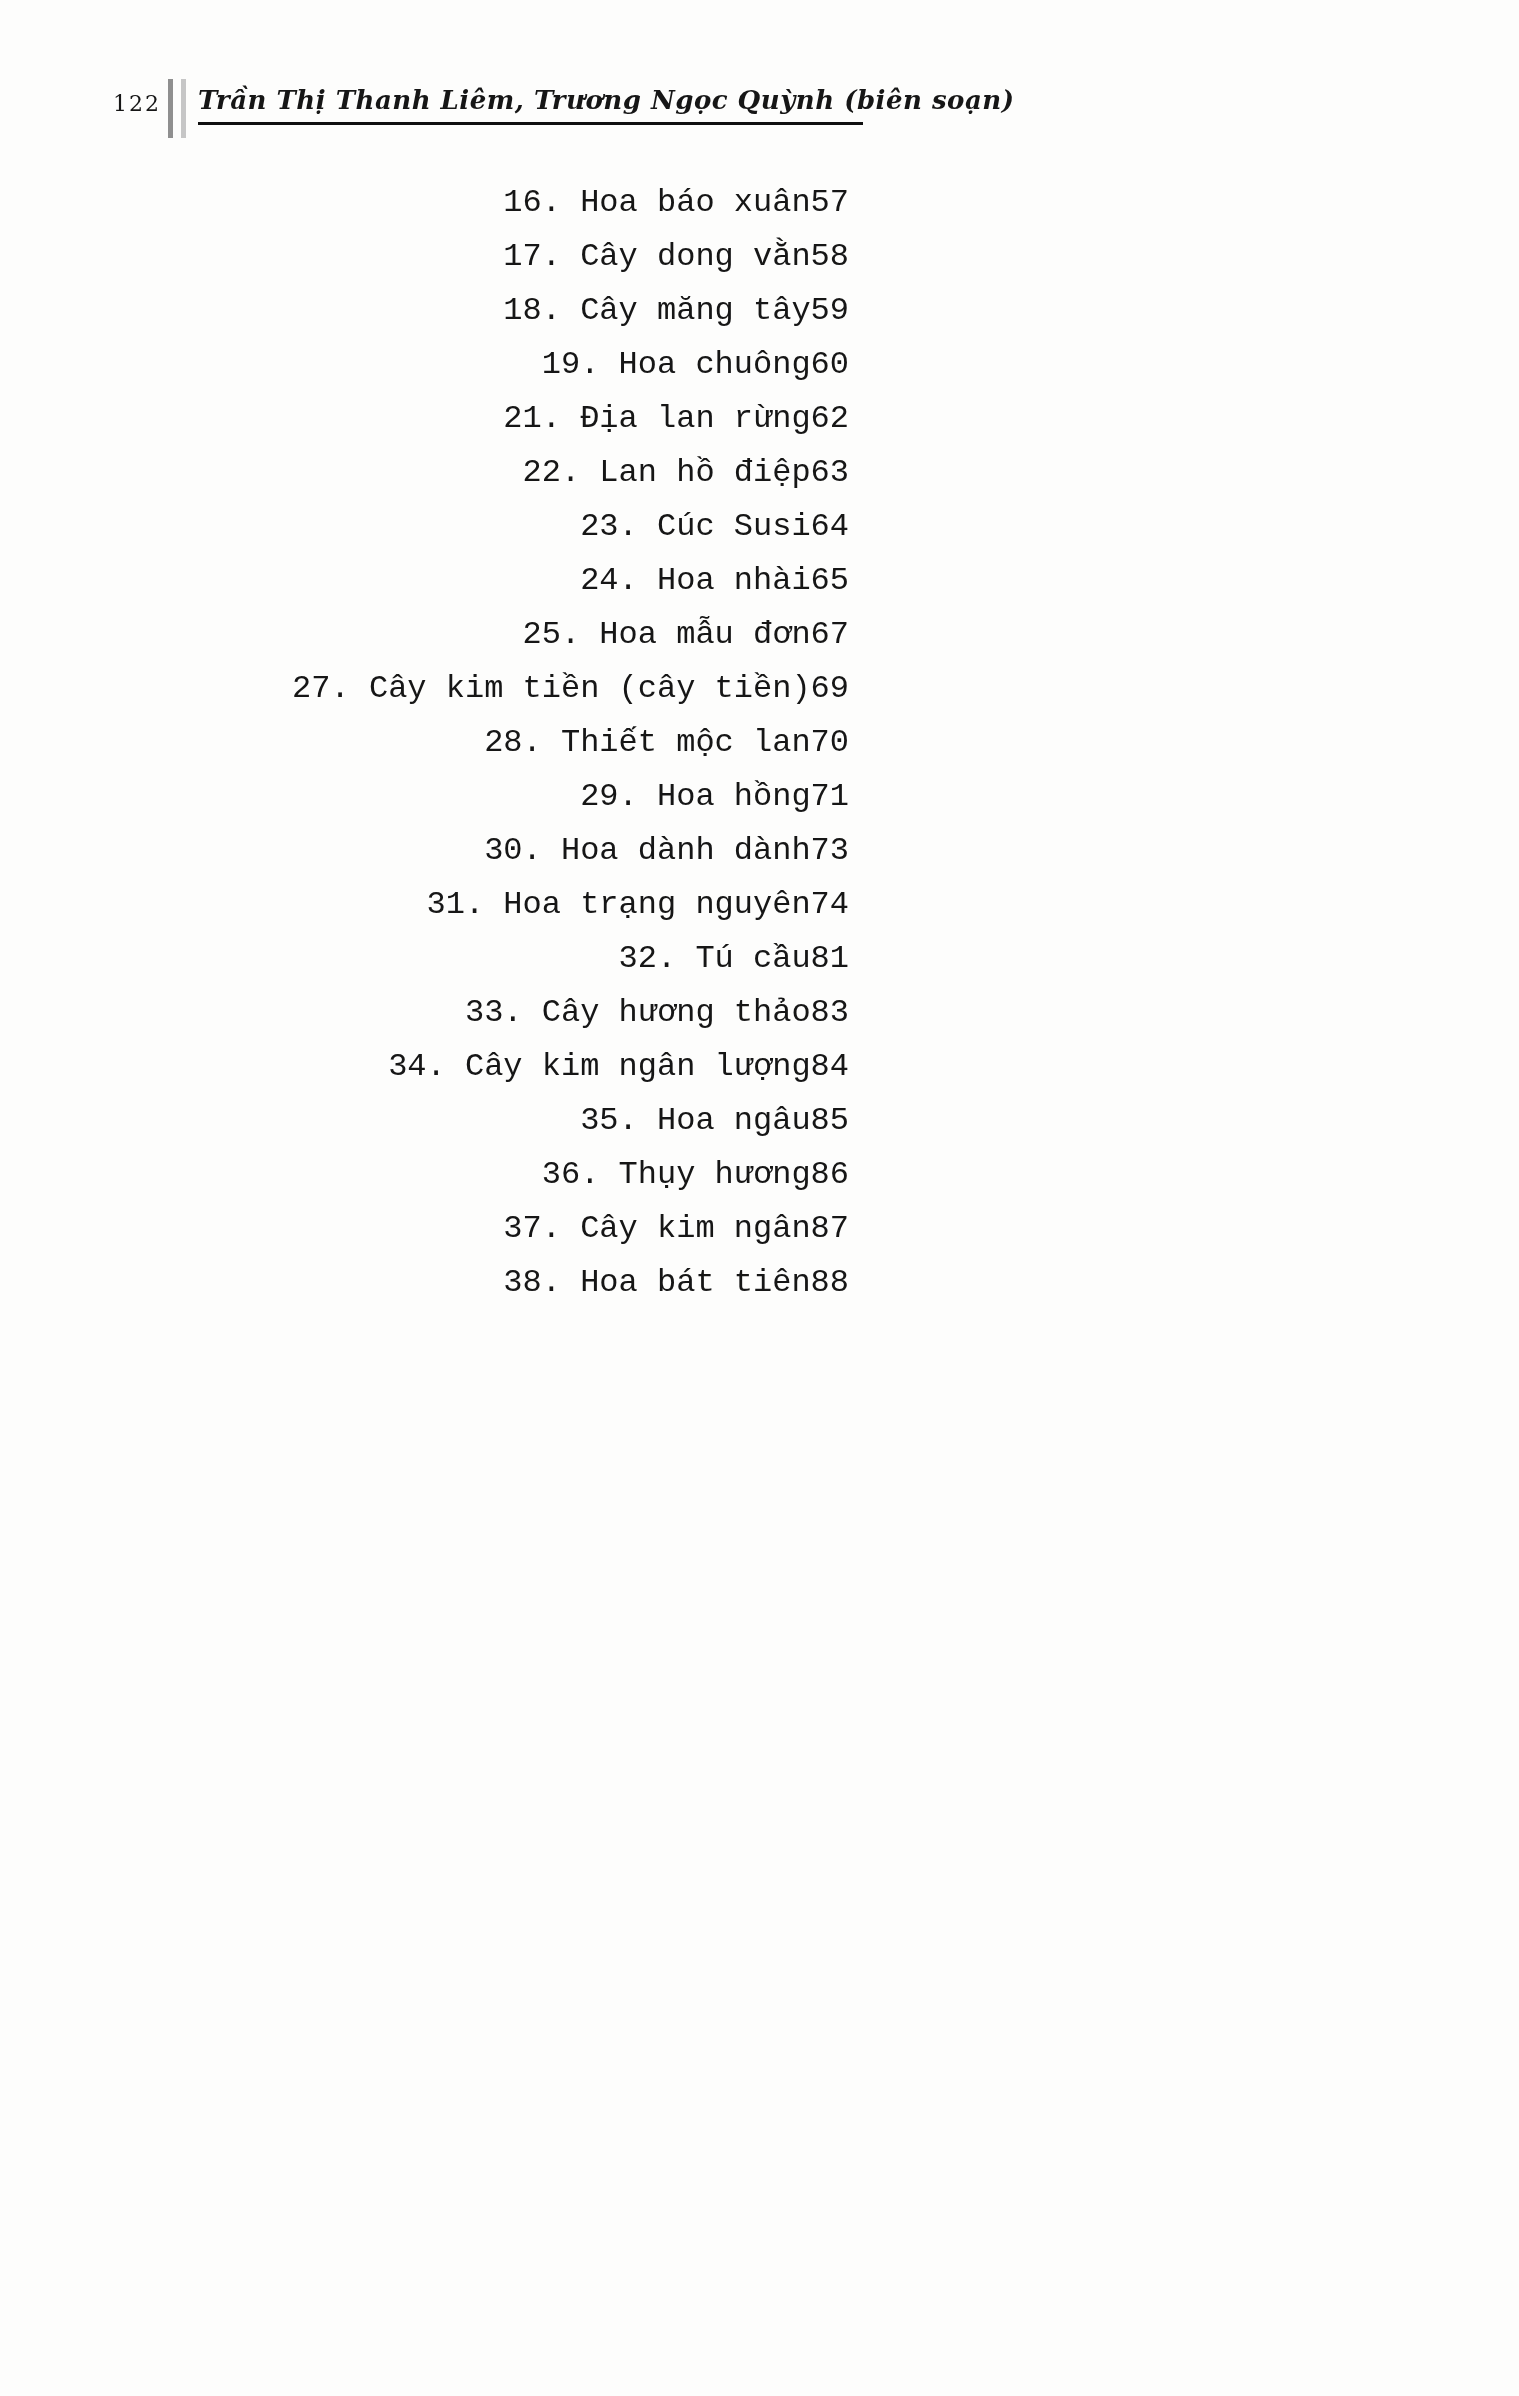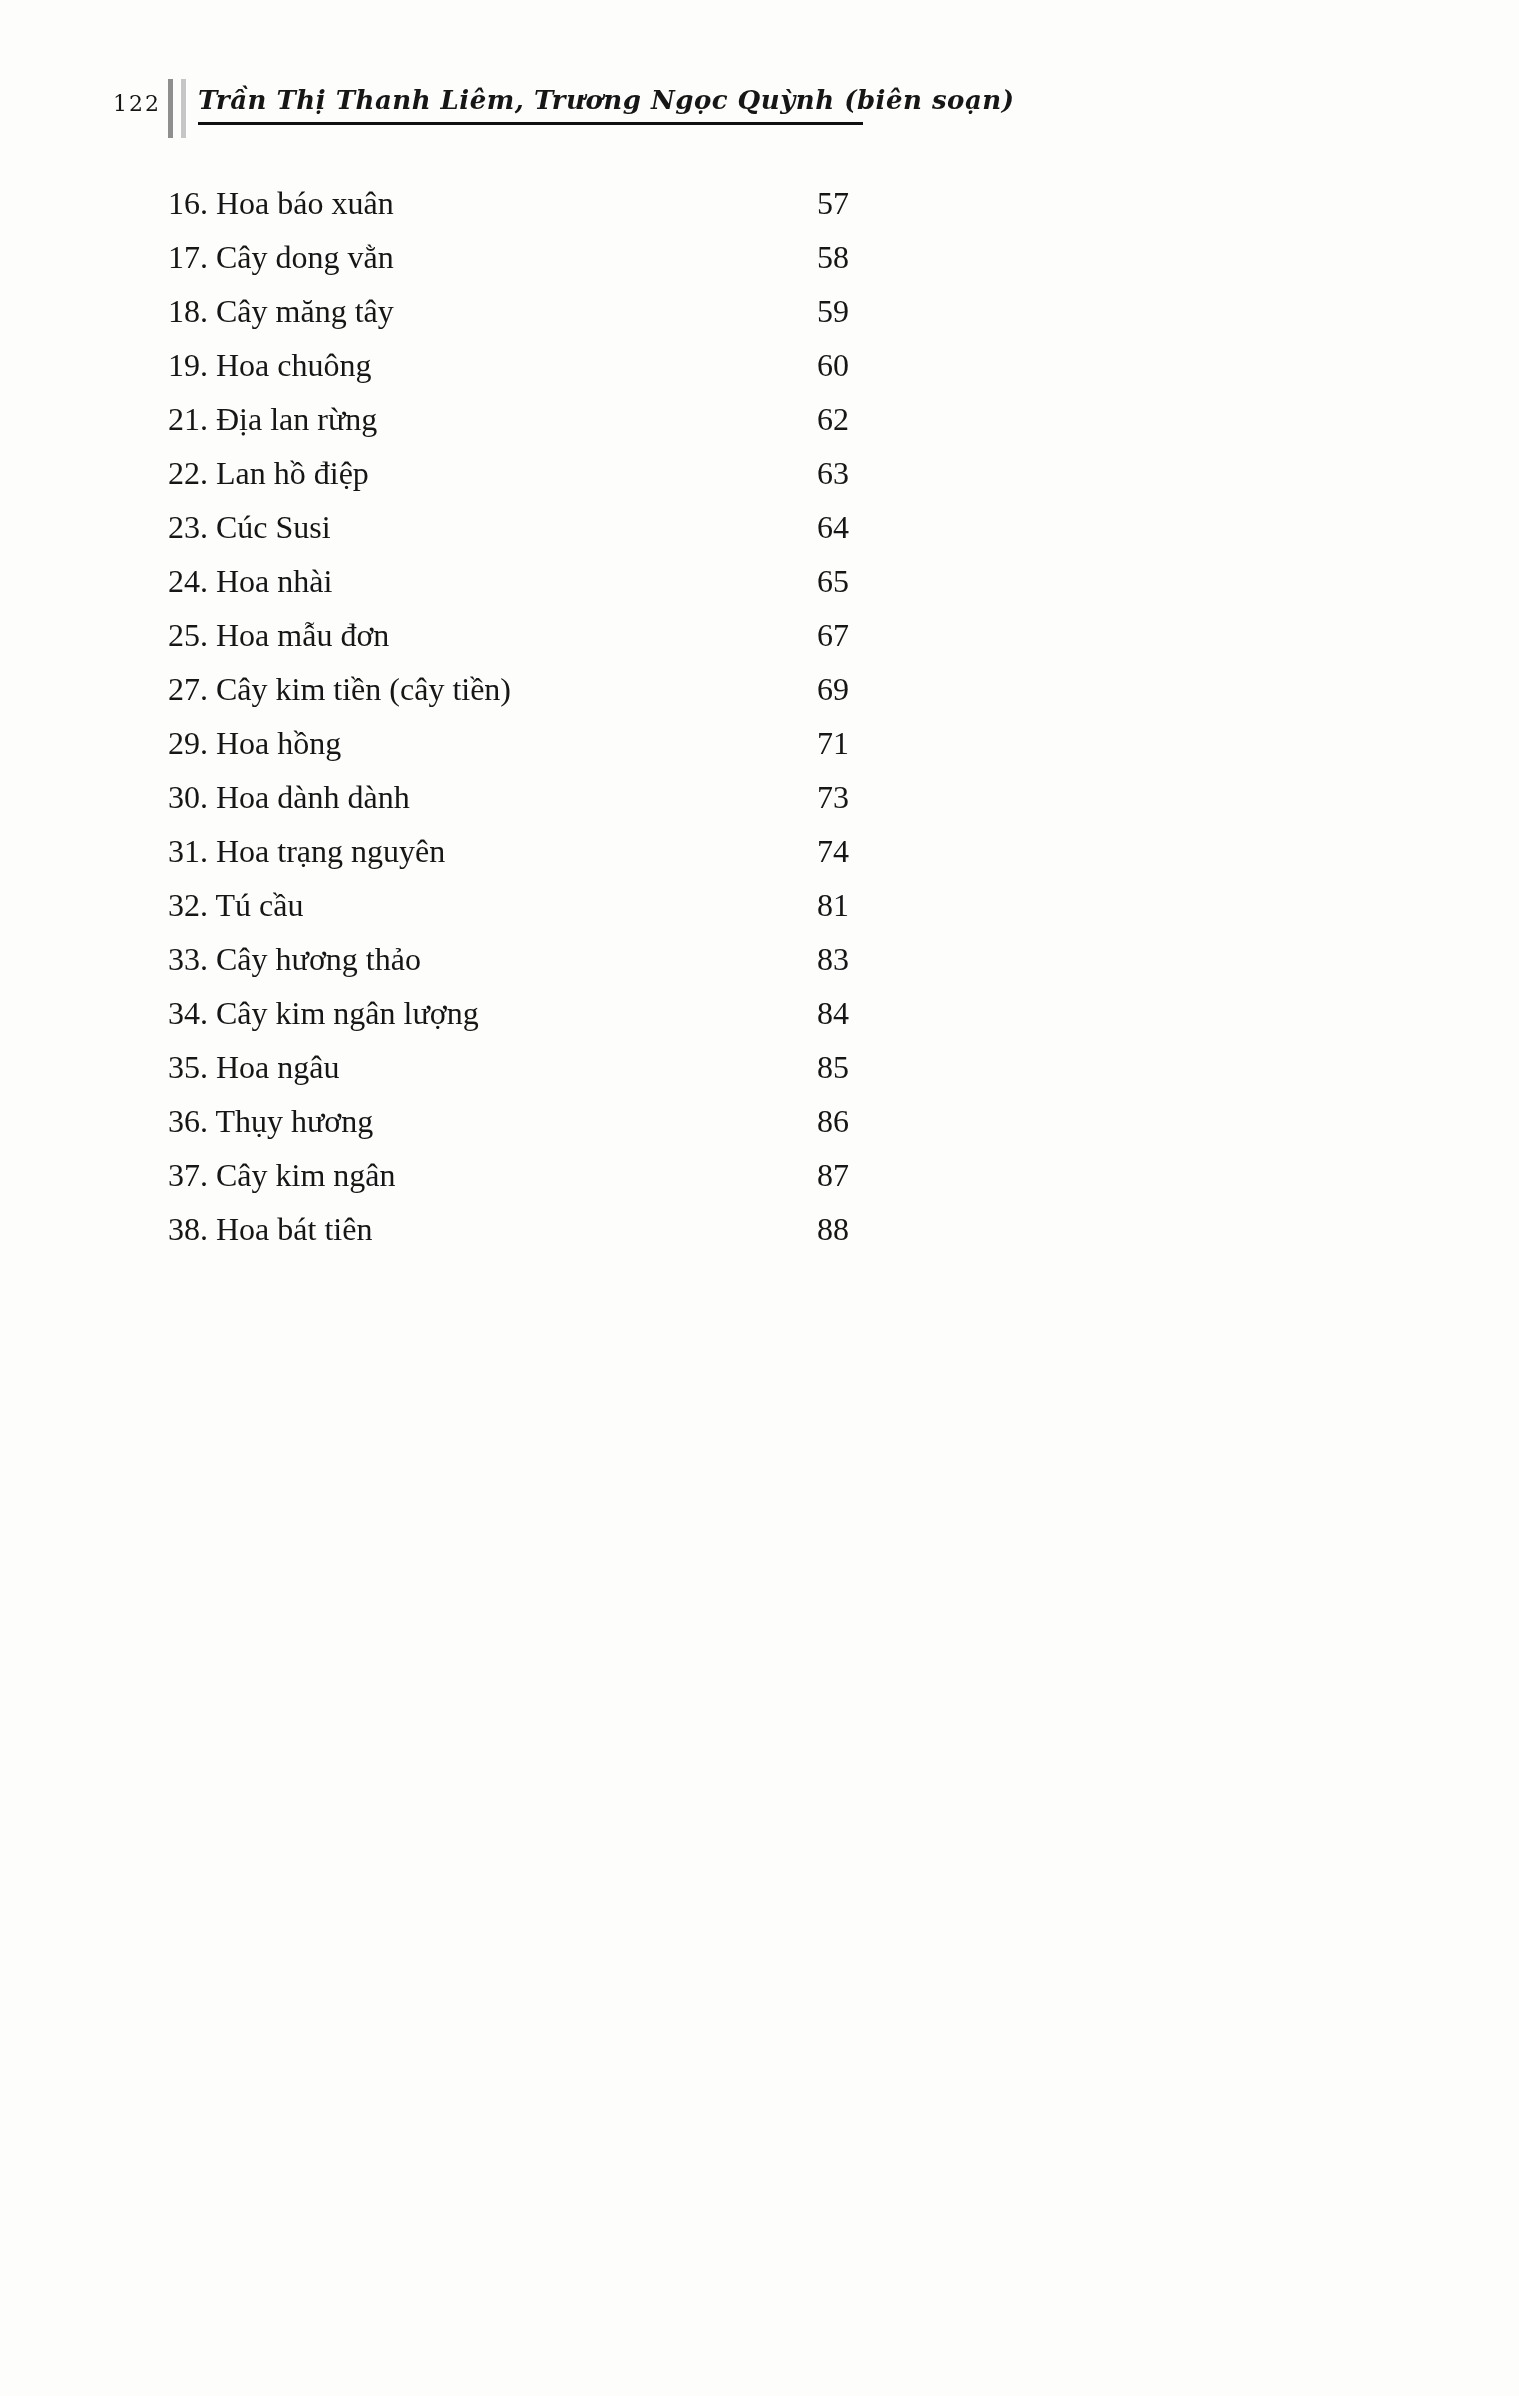--- a/index.html
+++ b/index.html
@@ -57,25 +57,26 @@
   }
 
   .toc {
     position: absolute;
     left: 168px;
     top: 176px;
     width: 681px;
   }
   .toc-row {
     display: flex;
-    justify-content: space-between;
+    justify-content: flex-end;
     align-items: baseline;
     height: 54px;
     font-size: 32px;
     line-height: 54px;
+    font-family: Liberation Mono, monospace;
   }
   .toc-title {
     white-space: nowrap;
   }
   .toc-page {
     white-space: nowrap;
     text-align: right;
   }
 </style>
 </head>
@@ -136,20 +137,24 @@
     <span class="toc-title">25. Hoa mẫu đơn</span>
     <span class="toc-page">67</span>
   </div>
 
 
   <div class="toc-row">
     <span class="toc-title">27. Cây kim tiền (cây tiền)</span>
     <span class="toc-page">69</span>
   </div>
 
+  <div class="toc-row">
+    <span class="toc-title">28. Thiết mộc lan</span>
+    <span class="toc-page">70</span>
+  </div>
 
   <div class="toc-row">
     <span class="toc-title">29. Hoa hồng</span>
     <span class="toc-page">71</span>
   </div>
 
   <div class="toc-row">
     <span class="toc-title">30. Hoa dành dành</span>
     <span class="toc-page">73</span>
   </div>

